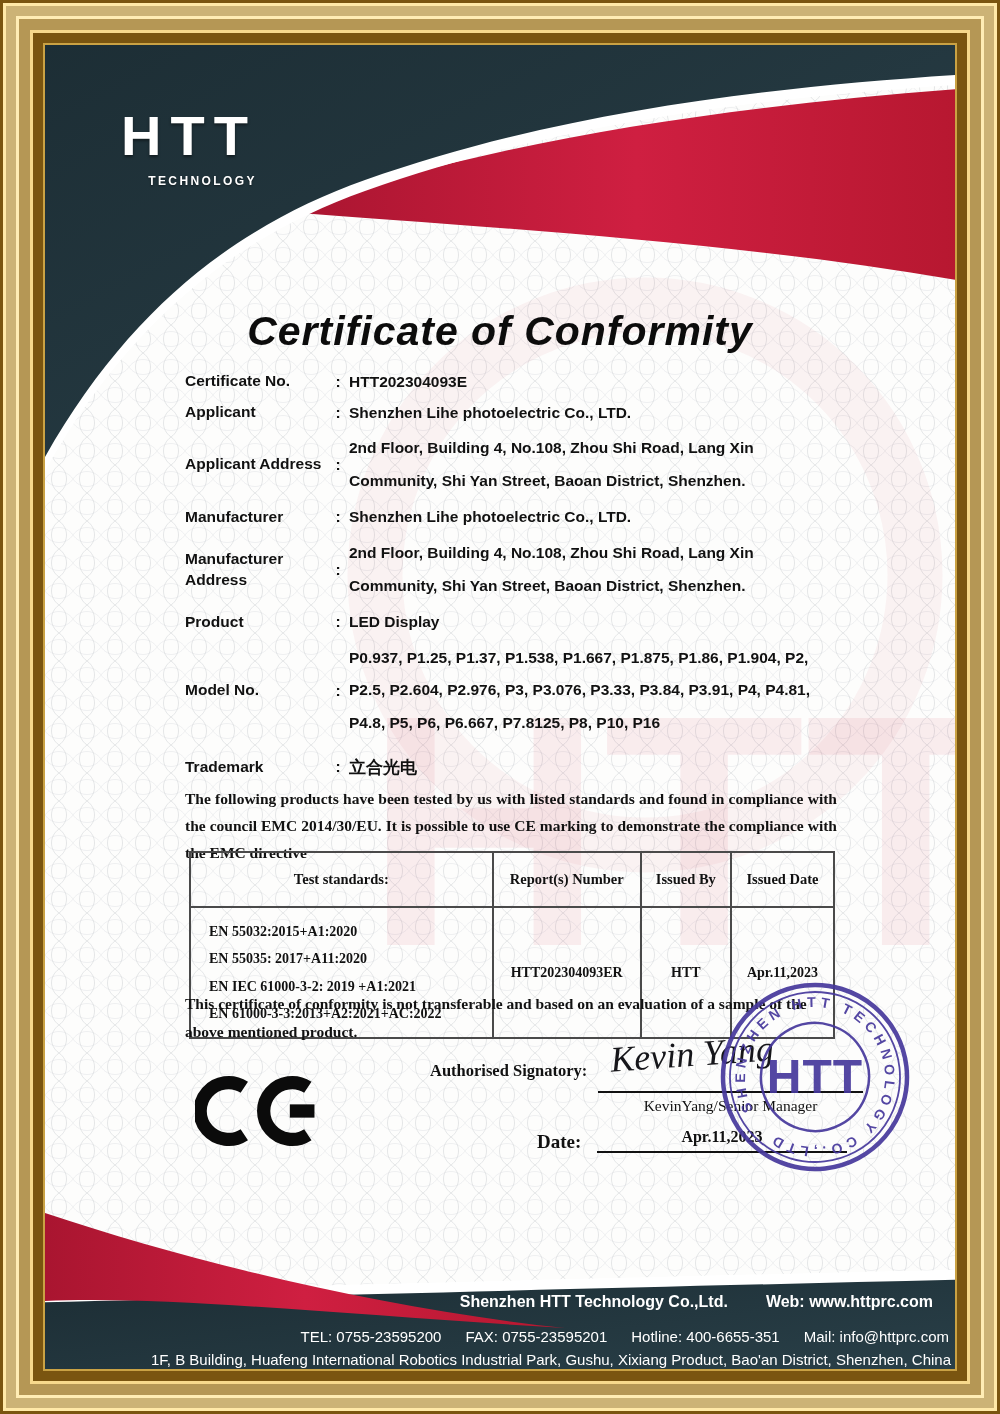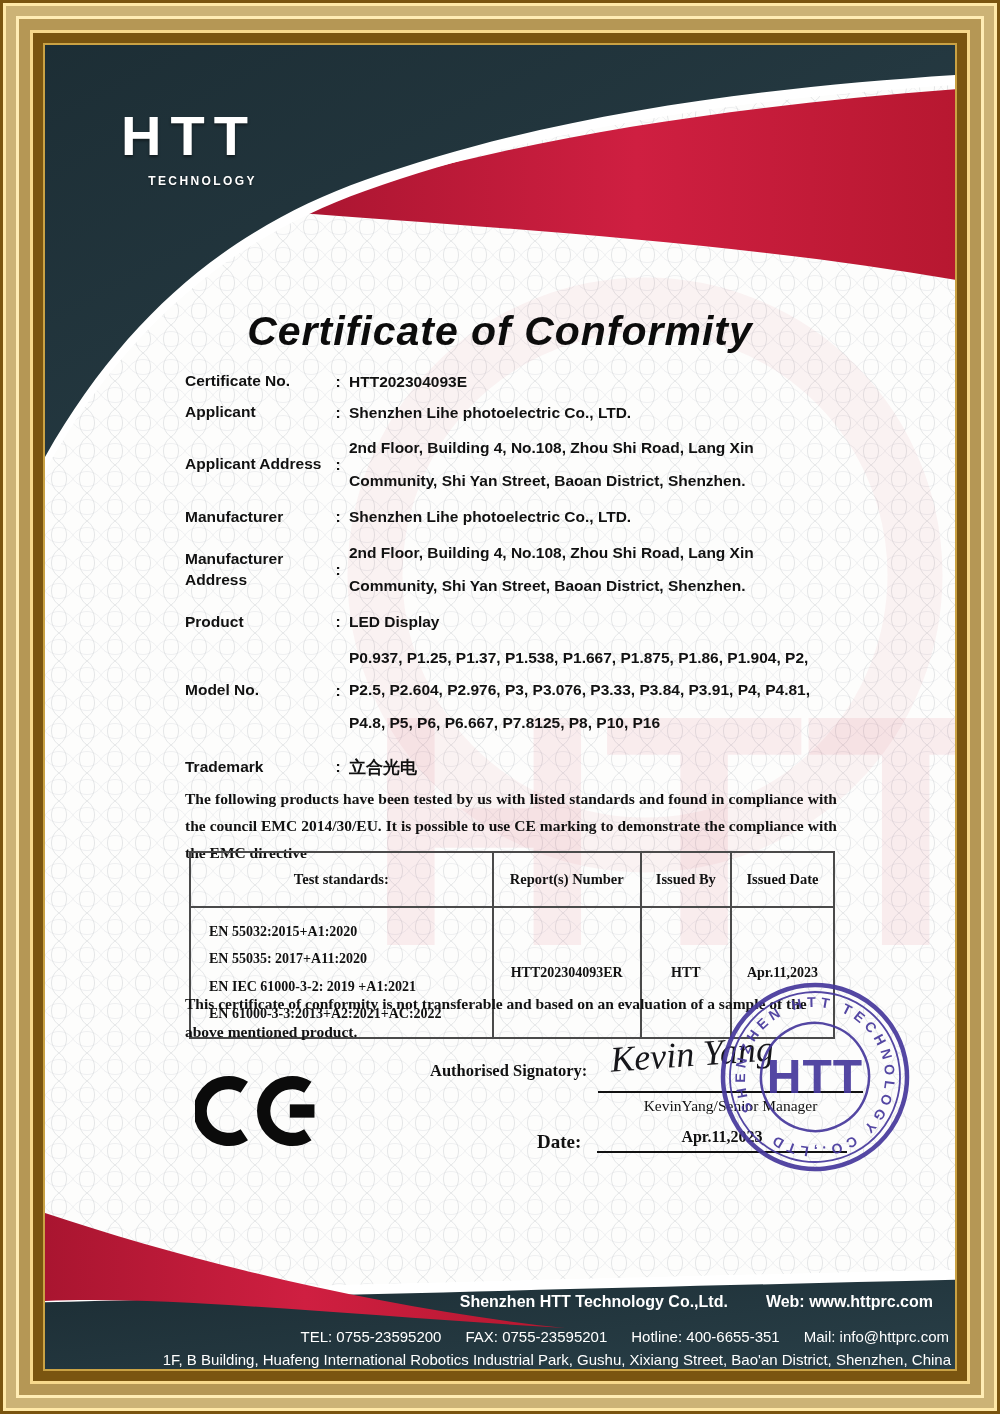--- a/index.html
+++ b/index.html
@@ -252,16 +252,16 @@
       </g>
       <text x="0" y="16" text-anchor="middle" font-family="Liberation Sans, sans-serif" font-size="48" font-weight="bold" letter-spacing="1" fill="#46389c">HTT</text>
     </svg>
 
     <div class="foot1">
       <span>Shenzhen HTT Technology Co.,Ltd.</span><span class="gap"></span><span>Web: www.httprc.com</span>
     </div>
     <div class="foot2">
       <span>TEL: 0755-23595200</span><span class="gap"></span><span>FAX: 0755-23595201</span><span class="gap"></span><span>Hotline: 400-6655-351</span><span class="gap"></span><span>Mail: info@httprc.com</span>
     </div>
-    <div class="foot3">1F, B Building, Huafeng International Robotics Industrial Park, Gushu, Xixiang Street, Bao'an District, Shenzhen, China</div>
+    <div class="foot3">1F, B Building, Huafeng International Robotics Industrial Park, Gushu, Xixiang Product, Bao'an District, Shenzhen, China</div>
 
   </div>
 </div>
 
 </body></html>

